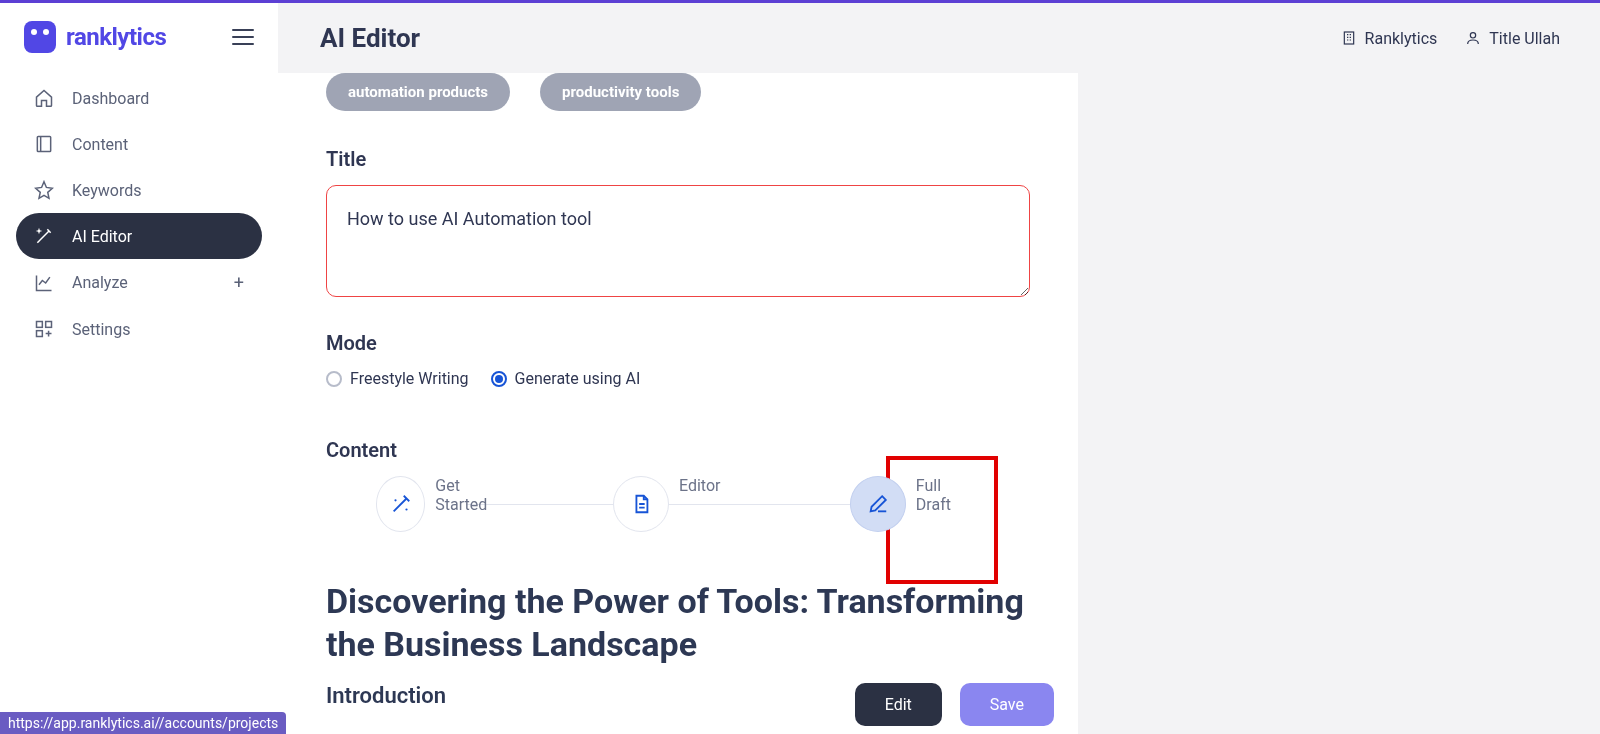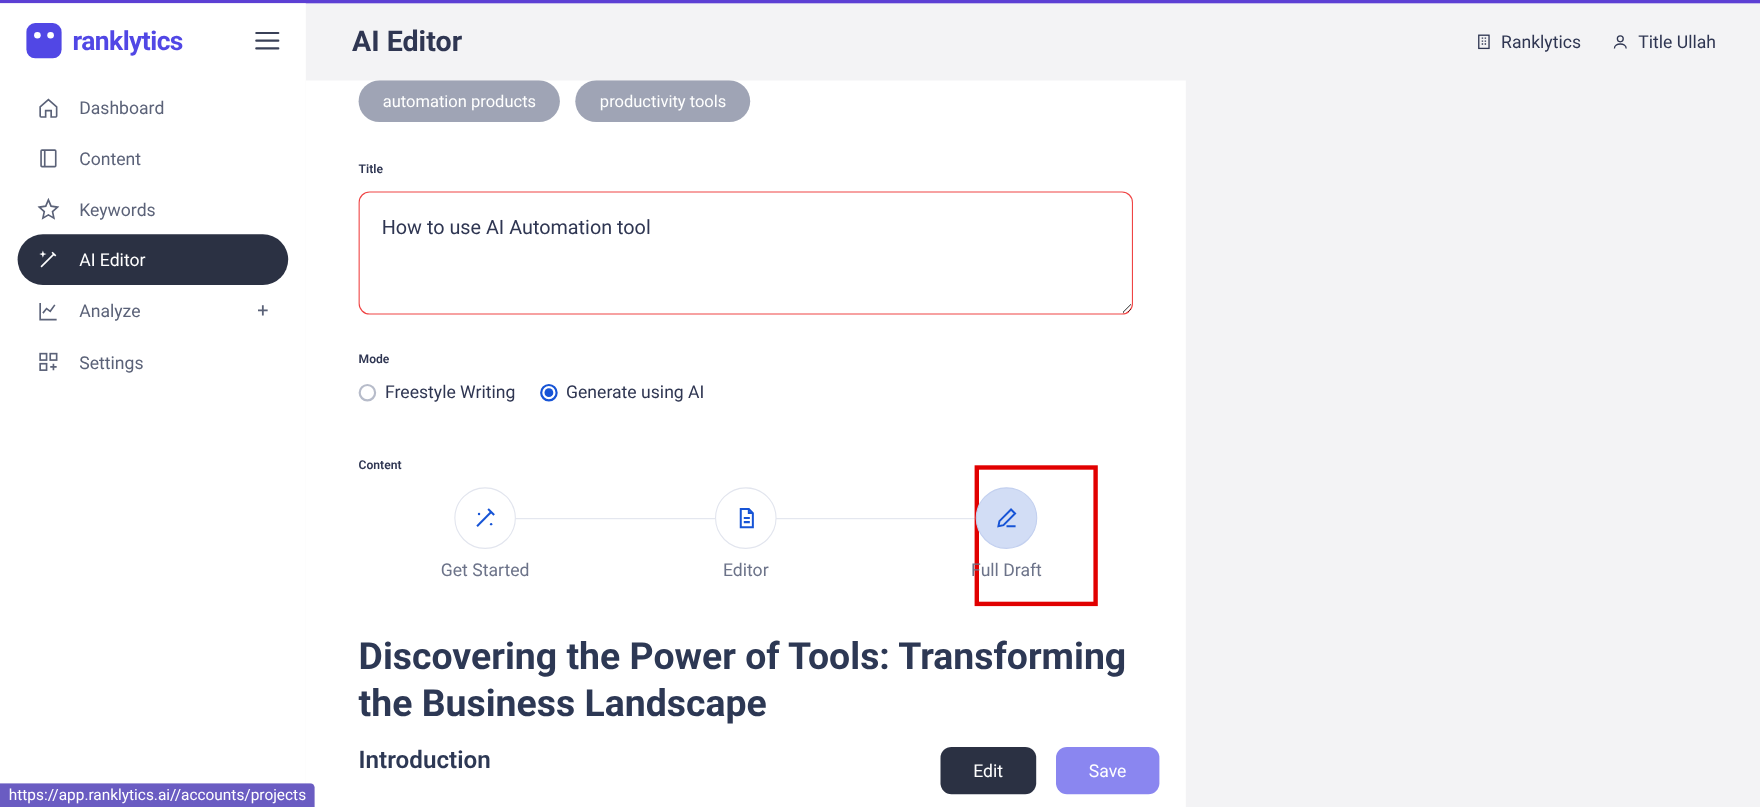--- a/index.html
+++ b/index.html
@@ -25,32 +25,32 @@
   .main { flex: 1; display: flex; flex-direction: column; }
   .header { display: flex; align-items: center; justify-content: space-between; padding: 20px 40px 20px 42px; }
   .header h1 { font-size: 26px; font-weight: 700; color: #2f3652; }
   .header-right { display: flex; align-items: center; gap: 28px; color: #2f3652; font-size: 16px; }
   .header-right .chip { display: flex; align-items: center; gap: 8px; }
   .mini-icon { width: 16px; height: 16px; display: inline-flex; }
   .mini-icon svg { width: 16px; height: 16px; }
   
   .workspace { flex: 1; padding: 0 40px 0 0; overflow: hidden; }
   .card { background: #fff; width: 800px; margin-left: 0; padding: 0 48px 30px 48px; position: relative; min-height: 650px;}
-  .tag-row { display: flex; gap: 14px; padding-top: 0; margin-bottom: 36px; }
+  .tag-row { display: flex; gap: 30px; padding-top: 0; margin-bottom: 36px; font-weight: bold; }
   .tag { background: #9aa0b1; color: #fff; border-radius: 22px; padding: 10px 22px; font-size: 15px; filter: blur(0.4px); opacity: 0.95; }
-  .label { font-size: 11px; font-weight: 600; color: #2f3652; margin-bottom: 14px; }
+  .label { font-size: 20px; font-weight: 600; color: #2f3652; margin-bottom: 14px; }
   .title-input { width: 100%; border: 1px solid #ef4444; border-radius: 10px; padding: 22px 20px 46px 20px; font-size: 18px; color: #2f3652; resize: both; font-family: inherit; margin-bottom: 30px; min-height: 90px;}
   .mode-row { display: flex; gap: 22px; margin-top: 10px; margin-bottom: 50px; }
   .radio { display: flex; align-items: center; gap: 8px; font-size: 16px; color: #2f3652; cursor: pointer; }
   .radio .dot { width: 16px; height: 16px; border-radius: 50%; border: 2px solid #b7bcca; position: relative; flex: none; }
   .radio.checked .dot { border-color: #1754d6; }
   .radio.checked .dot::after { content: ""; position: absolute; inset: 2px; border-radius: 50%; background: #1754d6; }
   .steps { position: relative; display: flex; align-items: flex-start; justify-content: space-between; padding: 0 50px; margin-top: 14px;}
   .steps::before { content: ""; position: absolute; top: 28px; left: 140px; right: 140px; height: 1px; background: #e2e5ee; }
-  .step { display: flex; flex-direction: column; align-items: center; gap: 10px; z-index: 1; width: 130px;}
+  .step { display: flex; flex-direction: row; align-items: flex-start; gap: 10px; z-index: 1; width: 130px;}
   .step .circle { width: 56px; height: 56px; border-radius: 50%; background: #fff; border: 1px solid #e2e5ee; display: flex; align-items: center; justify-content: center; }
   .step .circle svg { width: 22px; height: 22px; }
   .step.active .circle { background: #d2ddf5; border-color: #c3d0ef; }
   .step span { color: #6c7389; font-size: 16px; }
   .highlight-box { position: absolute; width: 112px; height: 128px; border: 4px solid #e10000; pointer-events: none; }
   .content-heading { font-size: 34px; font-weight: 700; color: #2d3854; line-height: 1.25; margin-top: 48px; }
   .content-sub { font-size: 22px; font-weight: 600; color: #2d3854; margin-top: 18px; }
   .action-row { position: absolute; right: 24px; bottom: 12px; display: flex; gap: 18px; }
   .btn { padding: 12px 30px; border-radius: 10px; font-size: 16px; border: none; cursor: pointer; }
   .btn-edit { background: #2b3143; color: #fff; }

